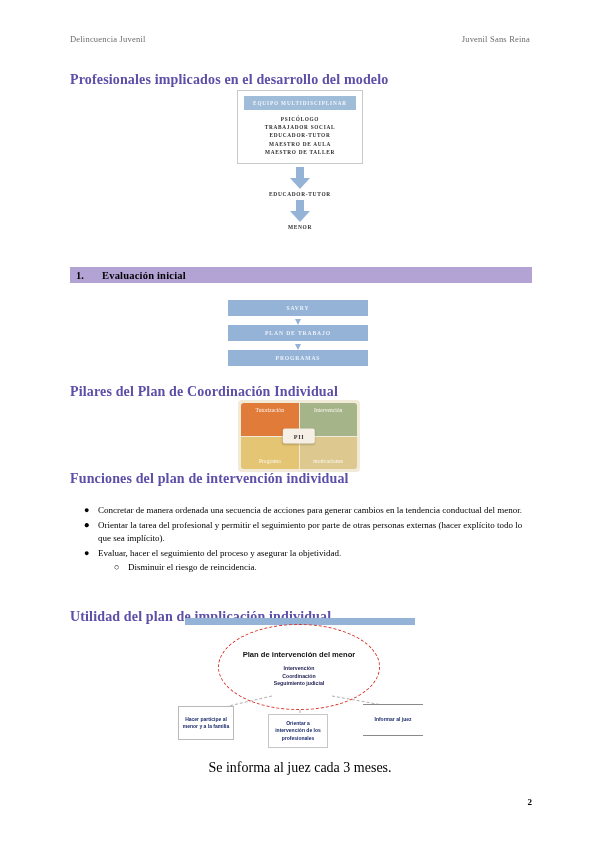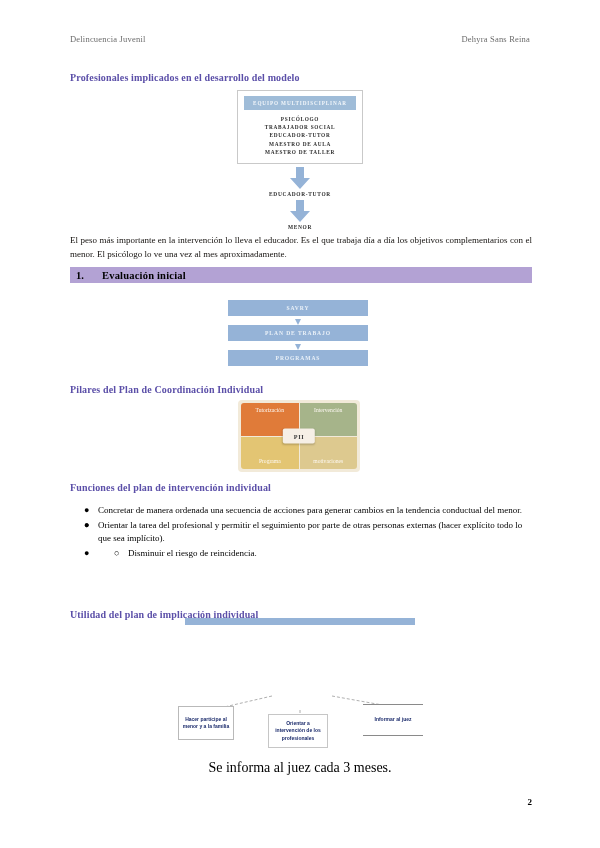--- a/index.html
+++ b/index.html
@@ -35,21 +35,21 @@
     color: #6b6b6b;
     letter-spacing: .2px;
   }
 
   
   .blue-head {
     position: absolute;
     left: 70px;
     font-family: "Liberation Serif", serif;
     font-weight: bold;
-    font-size: 10px;
+    font-size: 14px;
     color: #5b4fa8;
     letter-spacing: .15px;
   }
   .para {
     position: absolute;
     left: 70px;
     width: 462px;
     font-size: 9px;
     line-height: 1.55;
     text-align: justify;
@@ -323,21 +323,21 @@
     font-weight: bold;
   }
 </style>
 </head>
 <body>
 
 <div class="page">
 
   <div class="run-head">
     <span>Delincuencia Juvenil</span>
-    <span>Dehyra Sans Reina</span>
+    <span>Juvenil Sans Reina</span>
   </div>
 
   <div class="blue-head" style="top:72px">Profesionales implicados en el desarrollo del modelo</div>
 
   <div class="d1">
     <div class="d1-box">
       <div class="d1-title">EQUIPO MULTIDISCIPLINAR</div>
       <div class="d1-list">
         <div>PSICÓLOGO</div>
         <div>TRABAJADOR SOCIAL</div>
@@ -354,21 +354,20 @@
     </div>
     <div class="d1-label">EDUCADOR-TUTOR</div>
     <div class="arrow-wrap">
       <svg class="fat-arrow" width="20" height="22" viewBox="0 0 20 22">
         <polygon points="6,0 14,0 14,11 20,11 10,22 0,11 6,11" fill="#95b3d7"></polygon>
       </svg>
     </div>
     <div class="d1-label">MENOR</div>
   </div>
 
-  <div class="para" style="top:234px">El peso más importante en la intervención lo lleva el educador. Es el que trabaja día a día los objetivos complementarios con el menor. El psicólogo lo ve una vez al mes aproximadamente.</div>
 
   <div class="sec-head">
     <span class="num">1.</span>
     <span class="txt">Evaluación inicial</span>
   </div>
 
   <div class="d2">
     <div class="d2-box">
       <span>SAVRY</span>
       <span class="d2-conn"></span>
@@ -387,46 +386,54 @@
   <div class="d3">
     <div class="d3-grid">
       <div class="q q1">Tutorización</div>
       <div class="q q2">Intervención</div>
       <div class="q q3">Programa</div>
       <div class="q q4">motivaciones</div>
       <div class="pii">PII</div>
     </div>
   </div>
 
-  <div class="blue-head" style="top:482px">Funciones del plan de intervención individual</div>
+  <div class="blue-head" style="top:471px">Funciones del plan de intervención individual</div>
 
   <div class="bullets">
     <ul>
       <li><span class="bdot">●</span><span>Concretar de manera ordenada una secuencia de acciones para generar cambios en la tendencia conductual del menor.</span></li>
       <li><span class="bdot">●</span></li>
       <li><span class="bdot">●</span><span>Orientar la tarea del profesional y permitir el seguimiento por parte de otras personas externas (hacer explícito todo lo que sea implícito).</span></li>
-      <li><span class="bdot">●</span>
+      <li><span class="bdot">●</span><span>Evaluar, hacer el seguimiento del proceso y asegurar la objetividad.</span>
         <ul>
           <li><span class="bdot">○</span><span>Disminuir el riesgo de reincidencia.</span></li>
         </ul>
       </li>
     </ul>
   </div>
 
   <div class="blue-head" style="top:609px">Utilidad del plan de implicación individual</div>
 
   <div class="d4">
     <div class="d4-bar"></div>
 
     <svg width="370" height="140" style="position:absolute;left:0;top:0;">
       <line x1="152" y1="80" x2="100" y2="92" stroke="#9a9a9a" stroke-width="0.8" stroke-dasharray="3,2"></line>
       <line x1="212" y1="80" x2="268" y2="90" stroke="#9a9a9a" stroke-width="0.8" stroke-dasharray="3,2"></line>
       <line x1="180" y1="94" x2="180" y2="99" stroke="#9a9a9a" stroke-width="0.8" stroke-dasharray="3,2"></line>
     </svg>
 
+    <div class="oval">
+      <div class="oval-title">Plan de intervención del menor</div>
+      <div class="oval-sub">
+        <div>Intervención</div>
+        <div>Coordinación</div>
+        <div>Seguimiento judicial</div>
+      </div>
+    </div>
 
     <div class="sbox sbox-a">Hacer partícipe al menor y a la familia</div>
     <div class="sbox sbox-b">Orientar a intervención de los profesionales</div>
     <div class="sbox sbox-c">Informar al juez</div>
   </div>
 
   <div class="caption">Se informa al juez cada 3 meses.</div>
 
   <div class="pageno">2</div>
 

